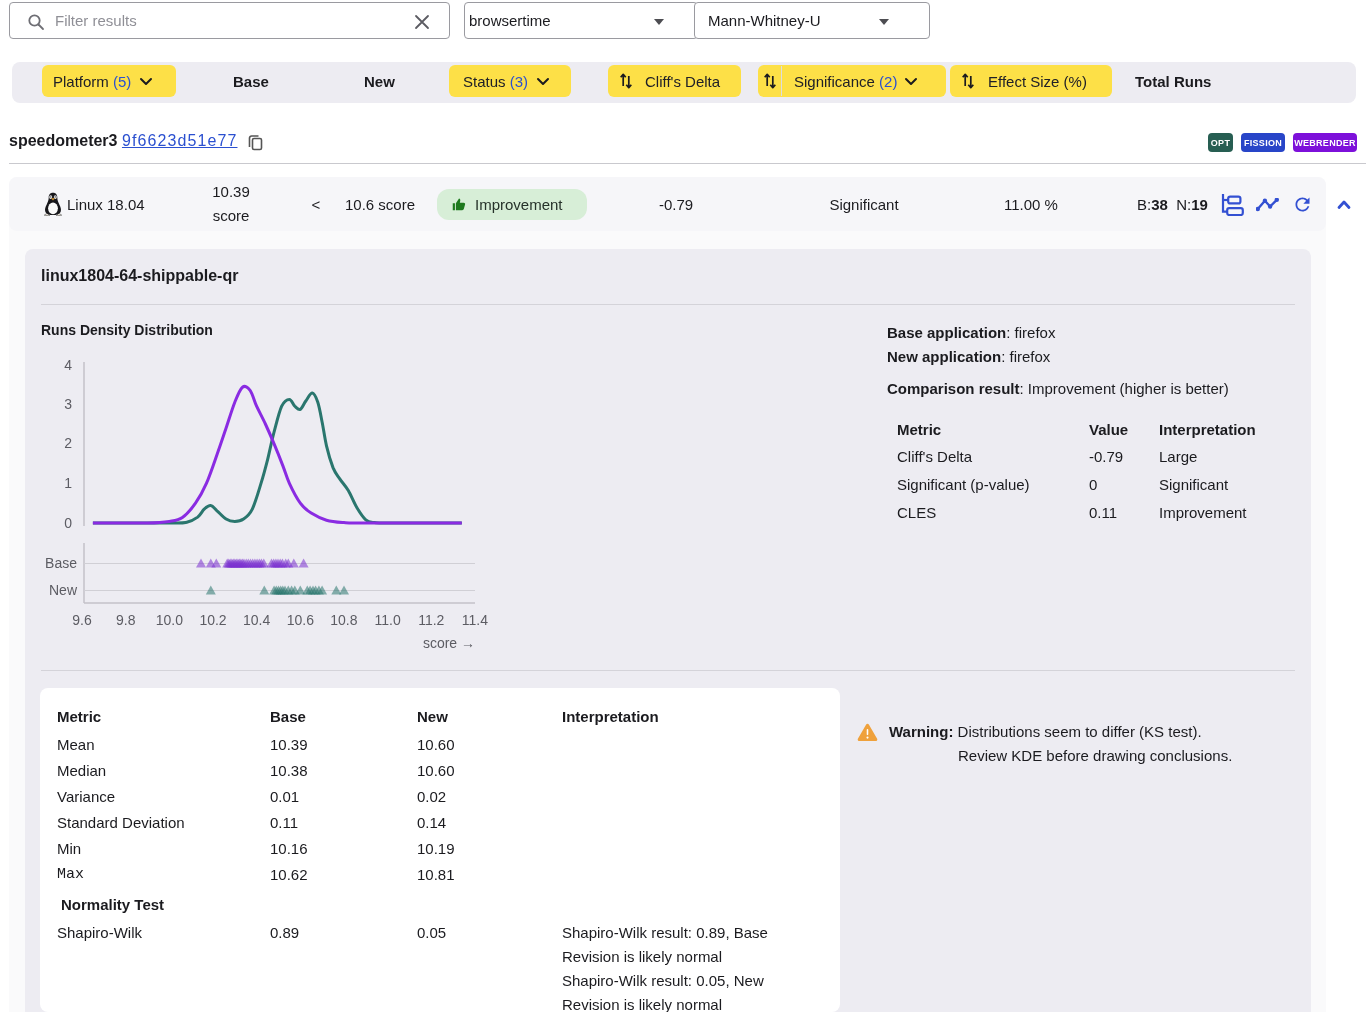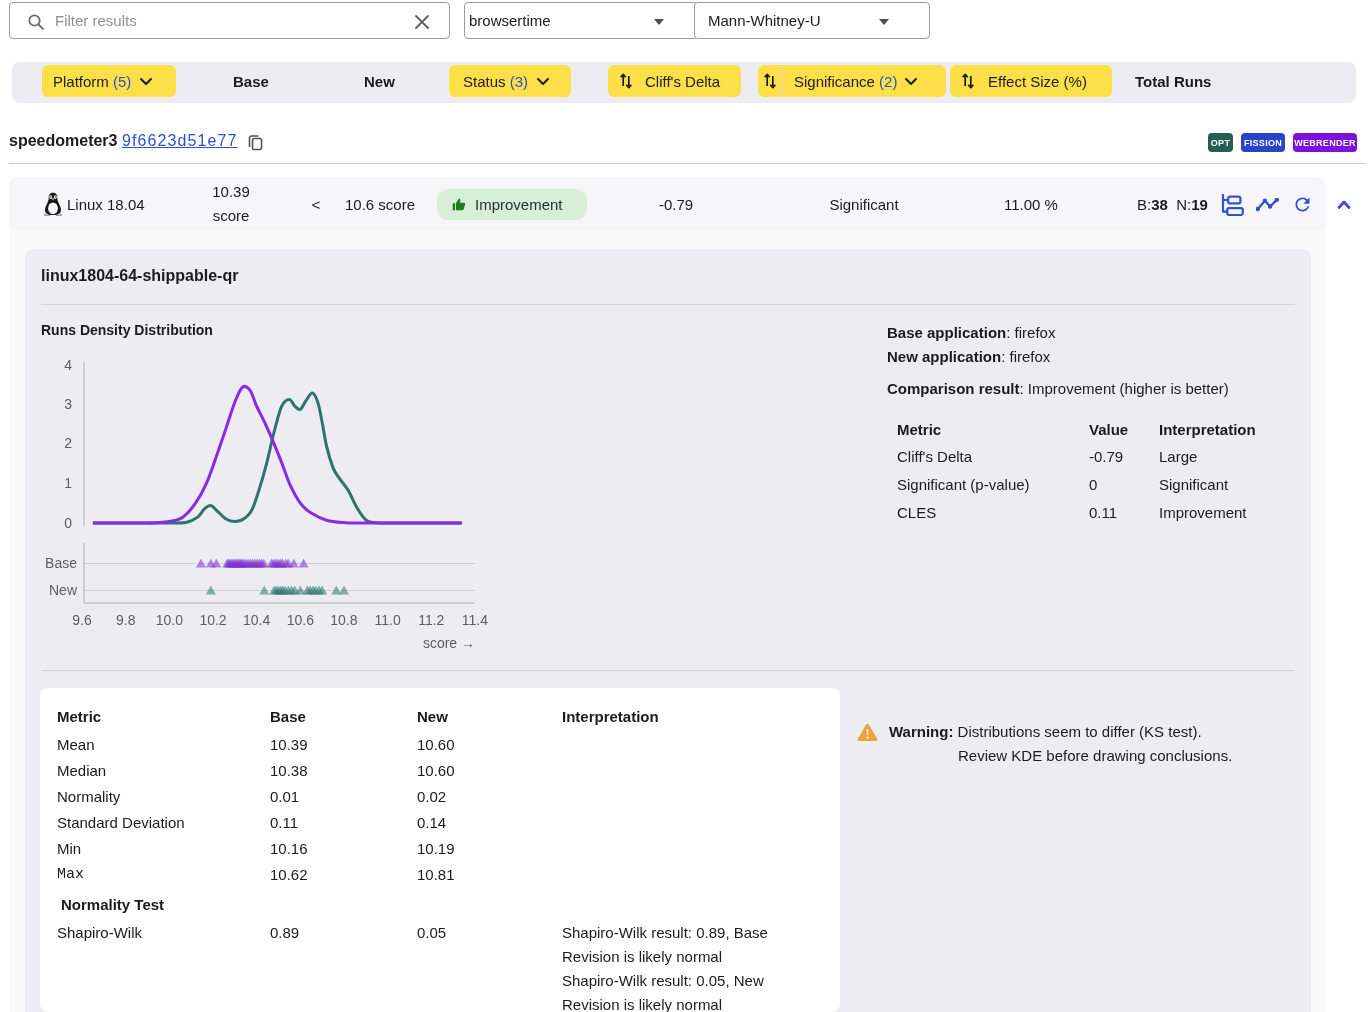--- a/index.html
+++ b/index.html
@@ -266,21 +266,21 @@
   <div class="scell bold" style="left:57px; top:708px;">Metric</div>
   <div class="scell bold" style="left:270px; top:708px;">Base</div>
   <div class="scell bold" style="left:417px; top:708px;">New</div>
   <div class="scell bold" style="left:562px; top:708px;">Interpretation</div>
   <div class="scell" style="left:57px; top:736px;">Mean</div>
     <div class="scell" style="left:270px; top:736px;">10.39</div>
     <div class="scell" style="left:417px; top:736px;">10.60</div>
   <div class="scell" style="left:57px; top:762px;">Median</div>
     <div class="scell" style="left:270px; top:762px;">10.38</div>
     <div class="scell" style="left:417px; top:762px;">10.60</div>
-  <div class="scell" style="left:57px; top:788px;">Normality</div>
+  <div class="scell" style="left:57px; top:788px;">Variance</div>
     <div class="scell" style="left:270px; top:788px;">0.01</div>
     <div class="scell" style="left:417px; top:788px;">0.02</div>
   <div class="scell" style="left:57px; top:814px;">Standard Deviation</div>
     <div class="scell" style="left:270px; top:814px;">0.11</div>
     <div class="scell" style="left:417px; top:814px;">0.14</div>
   <div class="scell" style="left:57px; top:840px;">Min</div>
     <div class="scell" style="left:270px; top:840px;">10.16</div>
     <div class="scell" style="left:417px; top:840px;">10.19</div>
   <div class="scell" style="left:57px; top:866px;font-family:Liberation Mono, monospace;">Max</div>
     <div class="scell" style="left:270px; top:866px;">10.62</div>

